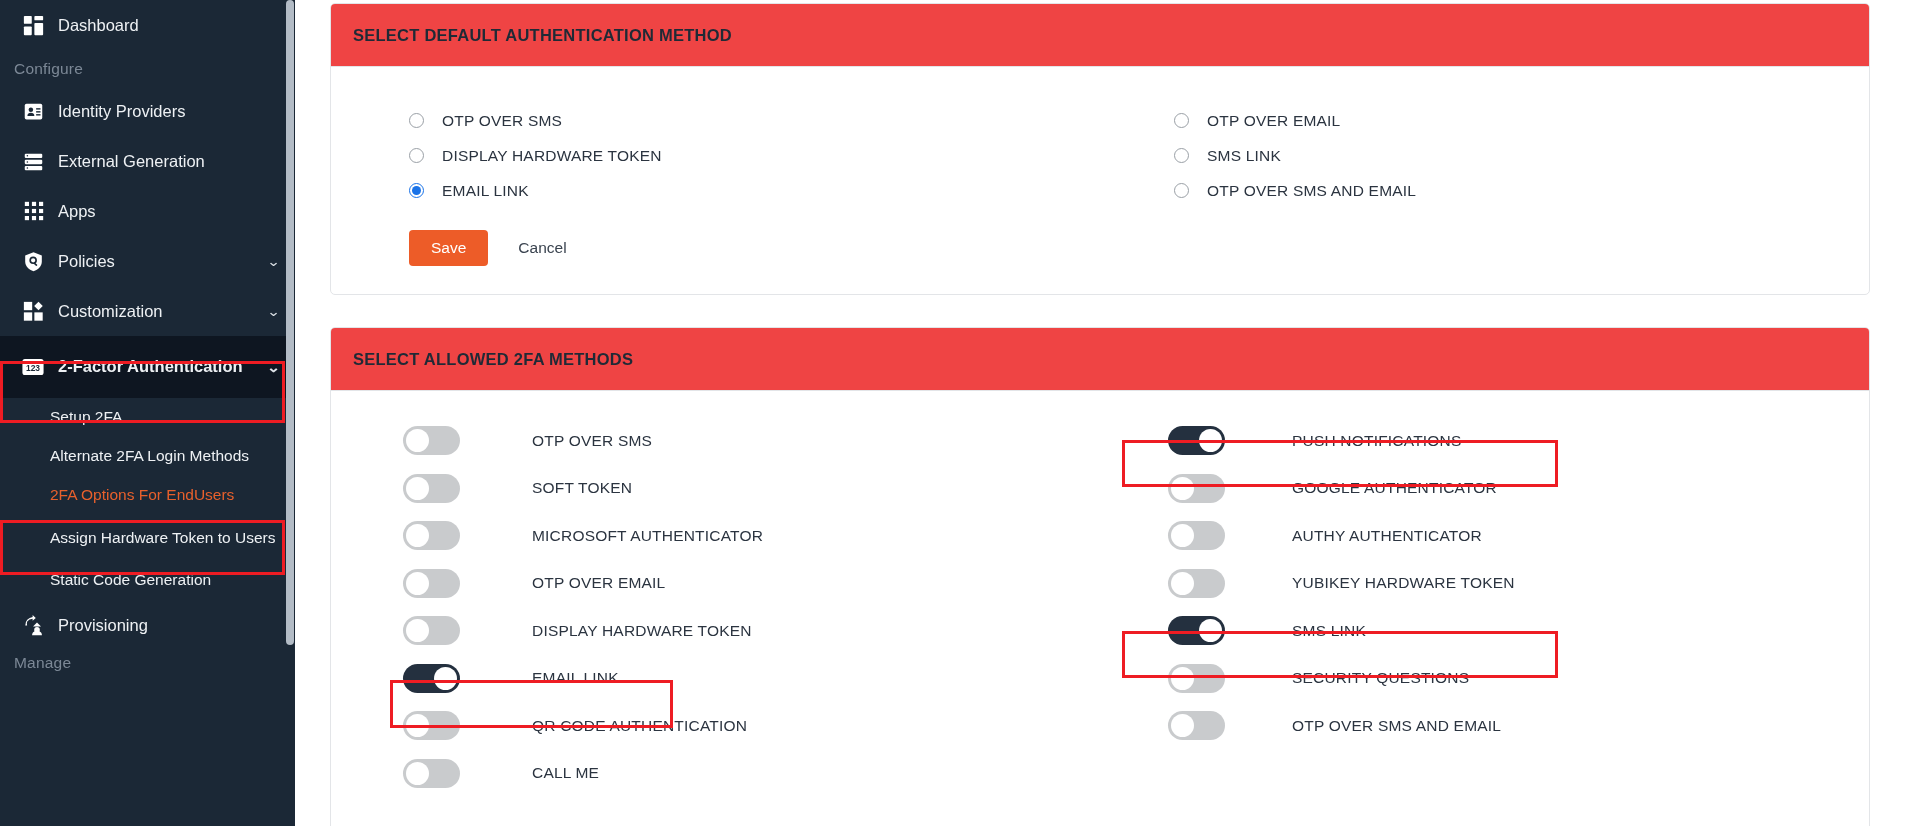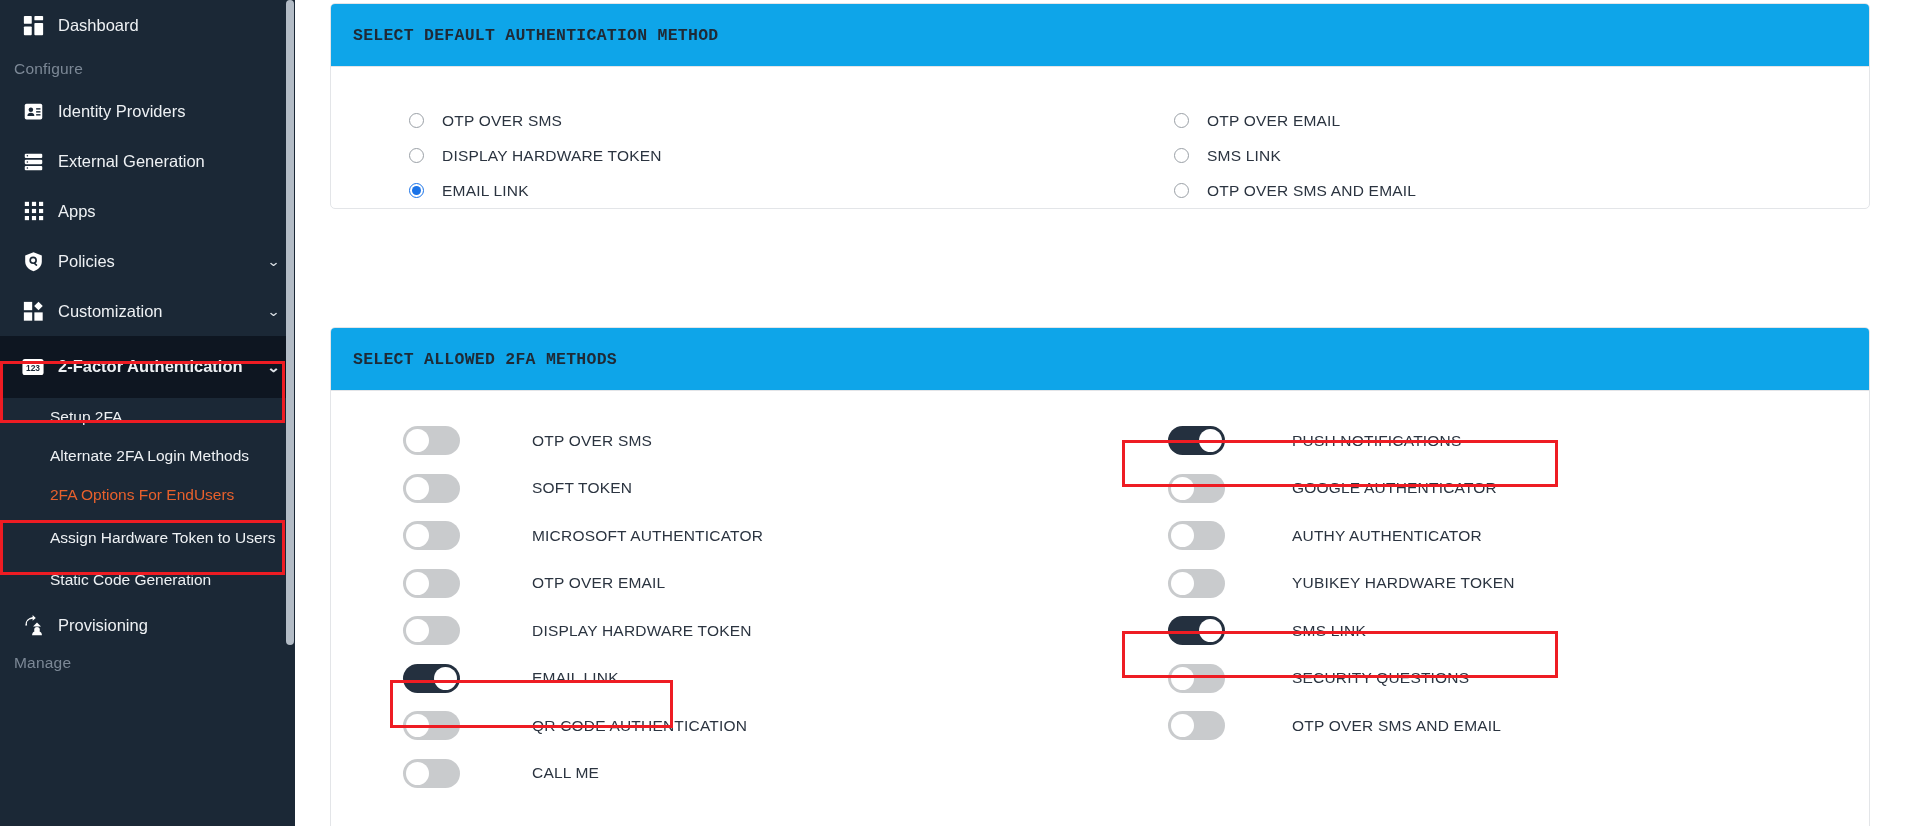--- a/index.html
+++ b/index.html
@@ -101,28 +101,27 @@
   }
   .card {
     position: absolute;
     left: 35px;
     right: 44px;
     background: #ffffff;
     border: 1px solid #e3e5e8;
     border-radius: 5px;
   }
   .card-header {
-    background: #0ea5e9;
+    background: #ef4444;
     border-bottom: 1px solid #e3e5e8;
     border-radius: 4px 4px 0 0;
     height: 63px;
     display: flex;
     align-items: center;
     padding-left: 22px;
-    font-family: Liberation Mono, monospace;
   }
   .card-header .title {
     font-size: 16.5px;
     font-weight: bold;
     color: #1f2a36;
     letter-spacing: .25px;
   }
   .card-body { padding: 0; position: relative; }
 
   
@@ -395,20 +394,24 @@
               <span class="rad-label">SMS LINK</span>
             </div>
             <div class="radio-row">
               <span class="rad"></span>
               <span class="rad-label">OTP OVER SMS AND EMAIL</span>
             </div>
           </div>
 
         </div>
 
+        <div class="btn-row">
+          <button class="btn-save">Save</button>
+          <button class="btn-cancel">Cancel</button>
+        </div>
       </div>
     </section>
 
     <section class="card" style="top:327px; bottom:-60px;">
       <div class="card-header">
         <span class="title">SELECT ALLOWED 2FA METHODS</span>
       </div>
       <div class="card-body">
         <div class="tog-grid">
 

